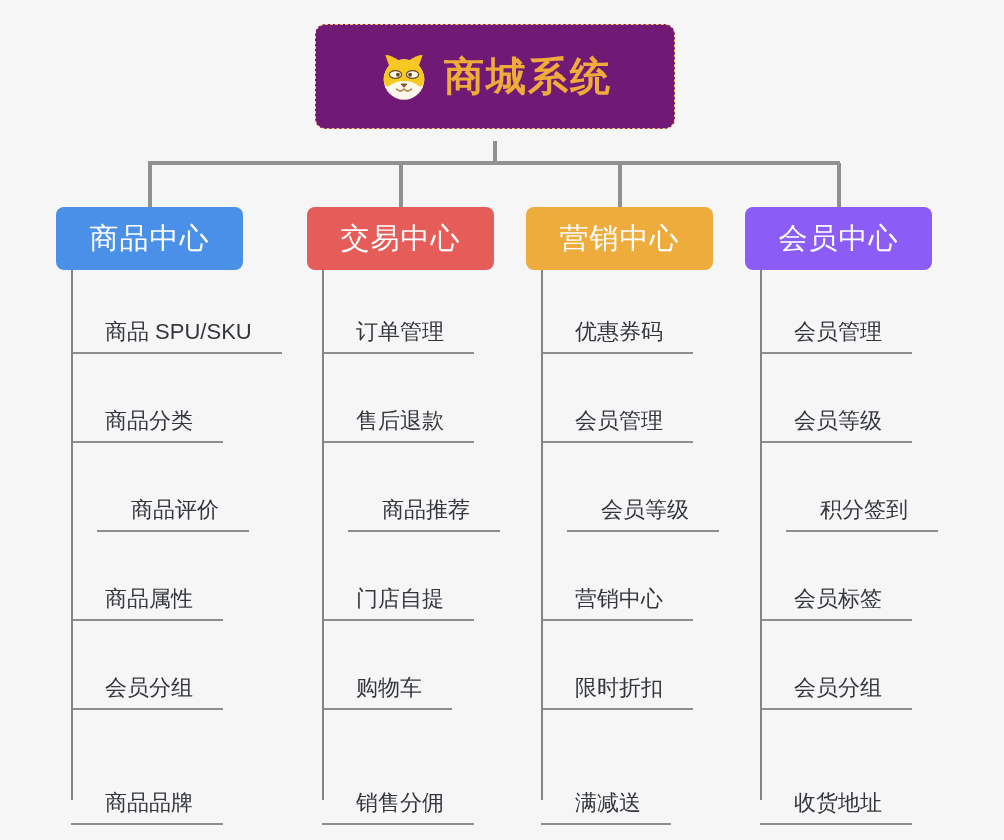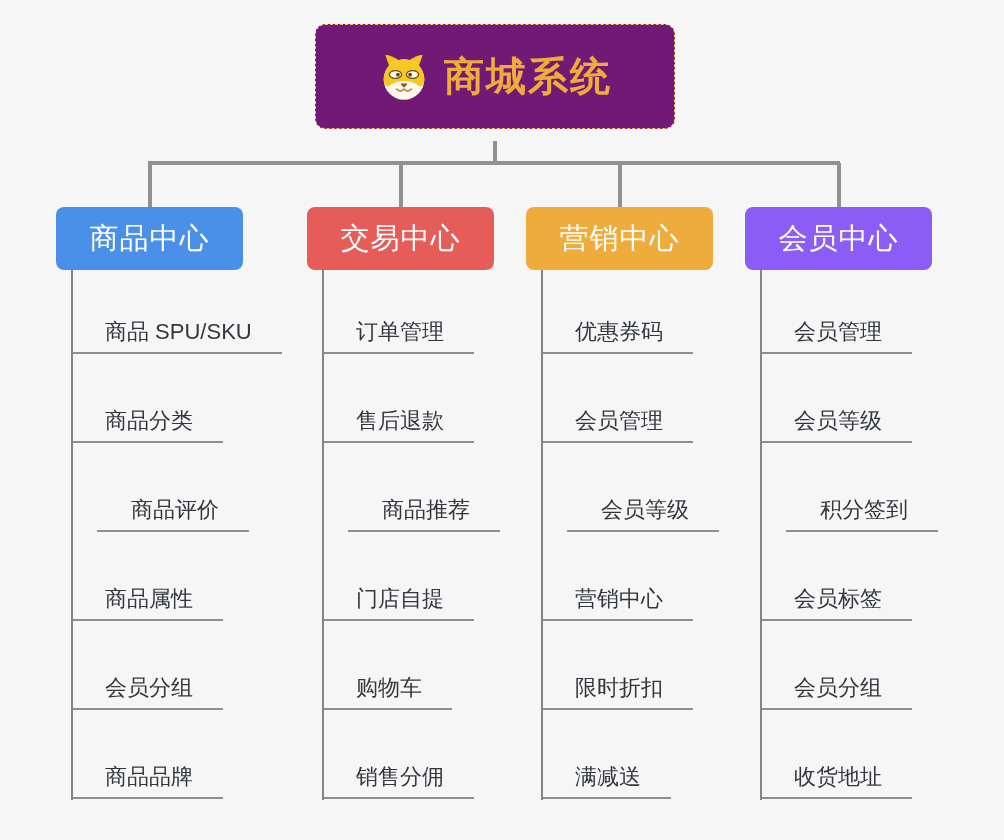--- a/index.html
+++ b/index.html
@@ -89,21 +89,21 @@
     border-bottom: 2px solid #8e8e8e;
     font-size: 22px;
     color: #33373c;
     white-space: nowrap;
   }
   .leaf:nth-of-type(1) { top: 314px; }
   .leaf:nth-of-type(2) { top: 403px; }
   .leaf:nth-of-type(3) { top: 492px; margin-left: 26px; }
   .leaf:nth-of-type(4) { top: 581px; text-align: center; }
   .leaf:nth-of-type(5) { top: 670px; }
-  .leaf:nth-of-type(6) { top: 759px; }
+  .leaf:nth-of-type(6) { top: 785px; }
 </style>
 </head>
 <body>
 
 <div class="canvas">
 
   <div class="line root-stub"></div>
   <div class="line trunk-hline"></div>
   <div class="line stub stub-1"></div>
   <div class="line stub stub-2"></div>

